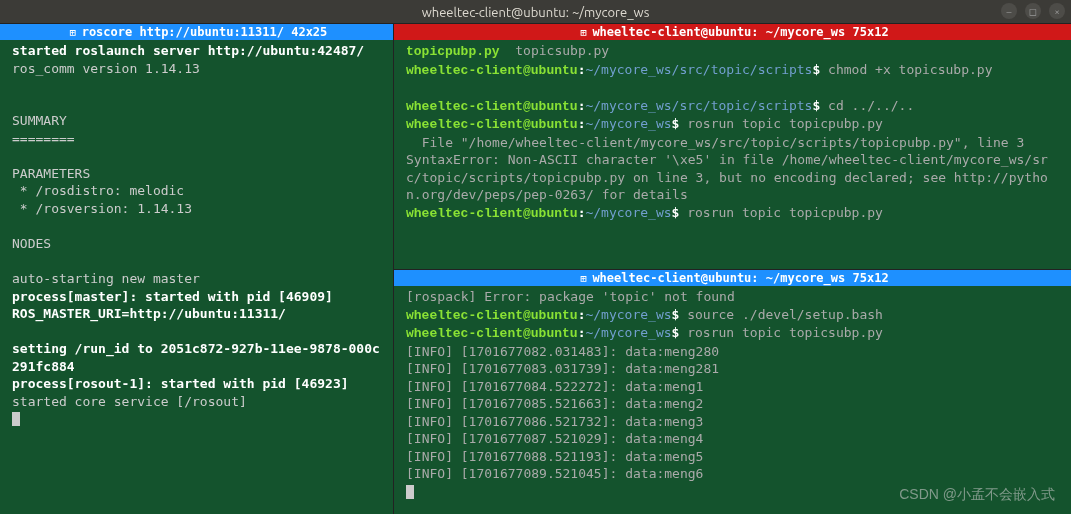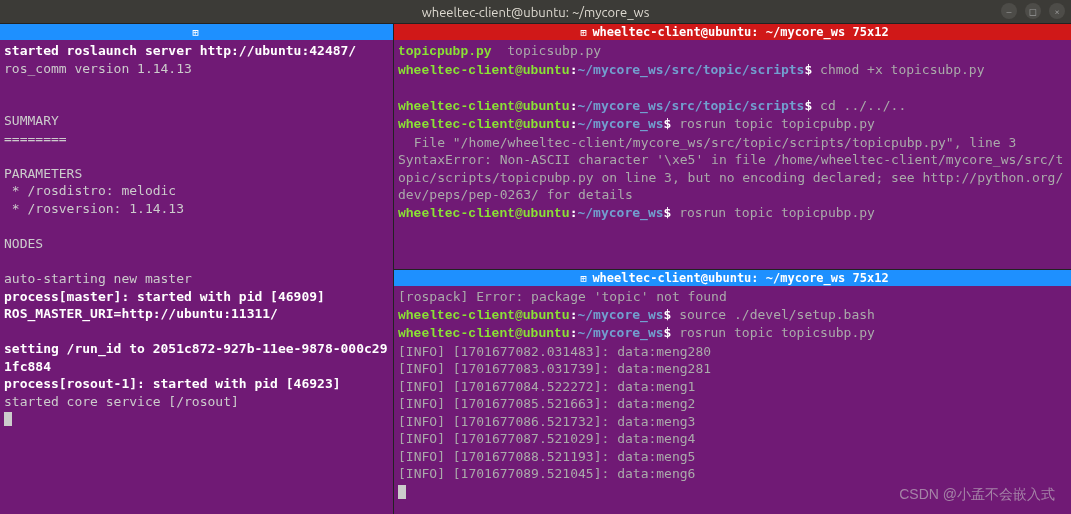--- a/index.html
+++ b/index.html
@@ -69,30 +69,30 @@
     margin-right: 2px;
     display: flex; align-items: center; justify-content: center;
     color: #fff;
     font-size: 10px;
   }
   .title-blue { background: #1e90ff; color: #fff; justify-content: center; }
   .title-red  { background: #d01818; color: #fff; justify-content: center; }
   .title-blue .title-text, .title-red .title-text { flex: 0 0 auto; }
   .term {
     flex: 1;
-    background: #701a75;
+    background: #14532d;
     color: #ccc;
-    padding: 2px 4px;
+    padding: 2px 12px;
     white-space: pre-wrap;
     word-break: break-all;
     line-height: 1.35;
     overflow: hidden;
   }
   .ps1-user { color: #8ae234; font-weight: bold; font-family: Liberation Mono, monospace; }
-  .ps1-path { color: #729fcf; font-weight: bold; }
+  .ps1-path { color: #729fcf; font-weight: normal; }
   .ps1-white{ color: #fff; font-weight: bold; }
   .dim  { color: #aaa; }
   .bold { color: #fff; font-weight: bold; }
   .cursor {
     display: inline-block;
     width: 8px; height: 14px;
     background: #ccc;
     vertical-align: text-bottom;
   }
   .right-top { height: 246px; display: flex; flex-direction: column; border-bottom: 1px solid #222;}
@@ -118,20 +118,21 @@
     <div class="win-btn">◻</div>
     <div class="win-btn">×</div>
   </div>
 </div>
 
 <div class="workspace">
 
   <div class="left-pane">
     <div class="pane-title title-blue">
       <span class="icon-box">⊞</span>
+      <span class="title-text">roscore http://ubuntu:11311/ 42x25</span>
     </div>
     <div class="term" id="term-left"><div><span class="bold">started roslaunch server http://ubuntu:42487/</span></div><div><span>ros_comm version 1.14.13</span></div><div>&nbsp;</div><div>&nbsp;</div><div><span>SUMMARY</span></div><div><span>========</span></div><div>&nbsp;</div><div><span>PARAMETERS</span></div><div><span> * /rosdistro: melodic</span></div><div><span> * /rosversion: 1.14.13</span></div><div>&nbsp;</div><div><span>NODES</span></div><div>&nbsp;</div><div><span>auto-starting new master</span></div><div><span class="bold">process[master]: started with pid [46909]</span></div><div><span class="bold">ROS_MASTER_URI=http://ubuntu:11311/</span></div><div>&nbsp;</div><div><span class="bold">setting /run_id to 2051c872-927b-11ee-9878-000c291fc884</span></div><div><span class="bold">process[rosout-1]: started with pid [46923]</span></div><div><span>started core service [/rosout]</span></div><div><span class="cursor"></span></div></div>
   </div>
 
   <div class="right-col">
 
     <div class="right-top">
       <div class="pane-title title-red">
         <span class="icon-box">⊞</span>
         <span class="title-text">wheeltec-client@ubuntu: ~/mycore_ws 75x12</span>

